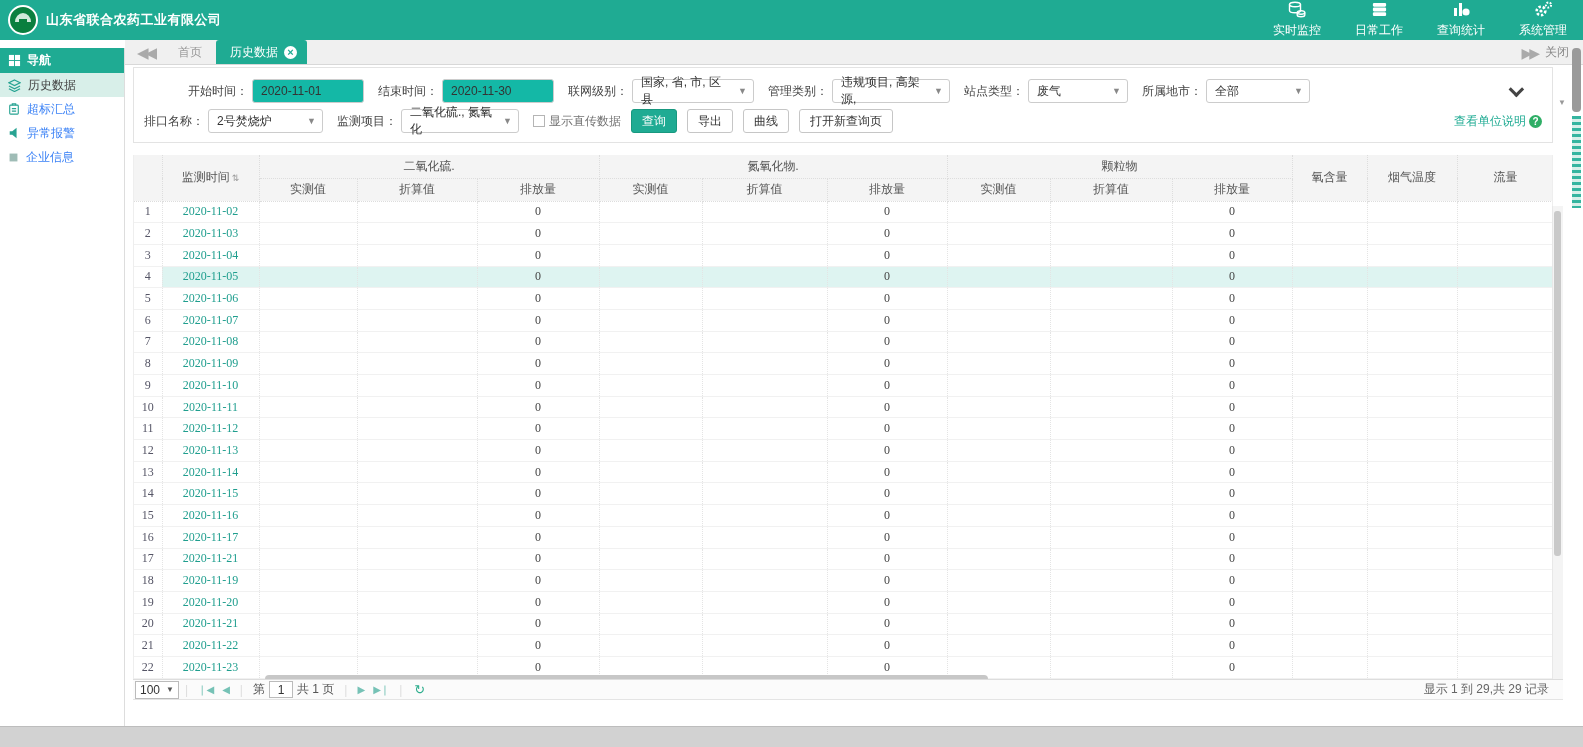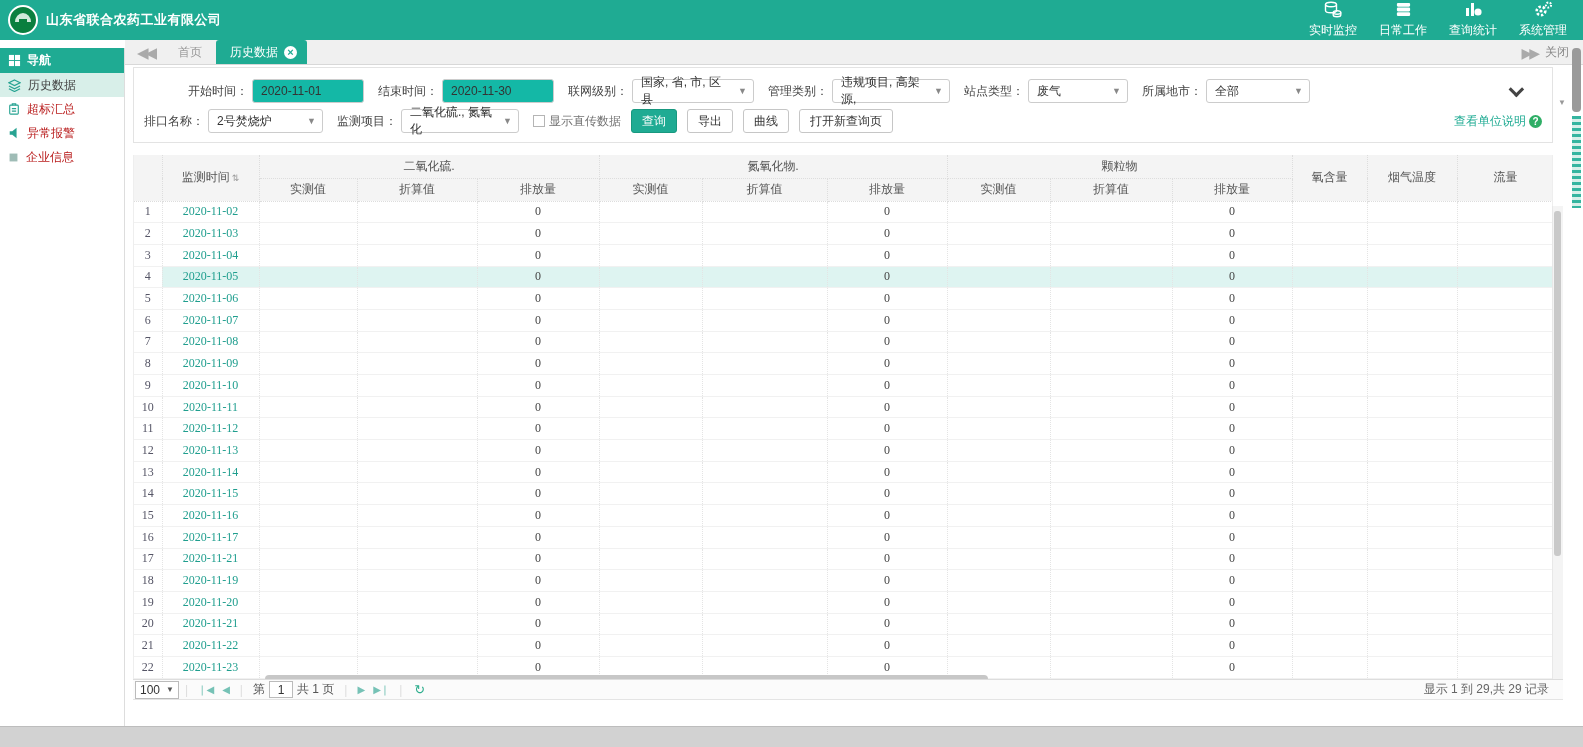--- a/index.html
+++ b/index.html
@@ -7,30 +7,30 @@
   body { font-family:"Liberation Sans", sans-serif; font-size:12px; color:#333; background:#fff; }
   .app { position:relative; width:1583px; height:747px; overflow:hidden; background:#fff; }
 
   
   .topbar { height:40px; background:#1fab93; display:flex; align-items:center; justify-content:space-between; padding:0 10px 0 8px; }
   .brand { display:flex; align-items:center; gap:8px; }
   .logo { width:30px; height:30px; border-radius:50%; background:#0a7f3f; border:2px solid #fff; position:relative; flex:0 0 auto; }
   .logo::after { content:""; position:absolute; left:5px; top:6px; width:16px; height:9px; border-radius:50% 50% 0 0/100% 100% 0 0; background:#e7f5ec; opacity:.9; }
   .logo::before { content:""; position:absolute; left:9px; top:12px; width:8px; height:8px; background:#0a7f3f; border-radius:0 0 50% 50%; z-index:1; }
   .company { color:#fff; font-weight:bold; font-size:13px; letter-spacing:.5px; }
-  .top-nav { display:flex; align-items:center; gap:22px; padding-right:6px; }
+  .top-nav { display:flex; align-items:center; gap:34px; padding-right:6px; }
   .nav-item { display:flex; flex-direction:column; align-items:center; gap:1px; color:#fff; cursor:pointer; min-width:48px; }
   .nav-item .nv-label { font-size:12px; white-space:nowrap; }
 
   
   .middle { display:flex; height:686px; }
   .sidebar { width:125px; background:#fff; border-right:1px solid #ddd; flex:0 0 auto;margin-top:8px; }
   .side-head { height:25px; background:#1fab93; color:#fff; display:flex; align-items:center; gap:6px; padding:0 8px; font-weight:bold; }
   .side-items { list-style:none; }
-  .side-item { height:24px; display:flex; align-items:center; gap:7px; padding:0 4px 0 8px; color:#b91c1c; cursor:pointer; }
+  .side-item { height:24px; display:flex; align-items:center; gap:7px; padding:0 4px 0 8px; color:#3b82f6; cursor:pointer; }
   .side-item.active { background:#d8efe9; color:#444; }
 
   .main { flex:1; display:flex; flex-direction:column; position:relative; }
 
   
   .tabbar { height:25px; background:#f0f0f0; border-bottom:1px solid #d8d8d8; display:flex; align-items:flex-end; position:relative; }
   .tab-collapse { color:#aaa; font-size:15px; line-height:23px; padding:0 10px 0 12px; cursor:pointer; letter-spacing:-3px; }
   .tab { padding:0 14px; line-height:24px; color:#999; cursor:pointer; }
   .tab.active { background:#1fab93; color:#fff; border-radius:3px 3px 0 0; display:flex; align-items:center; gap:6px; padding:0 10px 0 14px; }
   .tab-close { width:13px; height:13px; border-radius:50%; background:#fff; color:#1fab93; font-size:11px; line-height:12px; text-align:center; font-weight:bold; cursor:pointer; }

